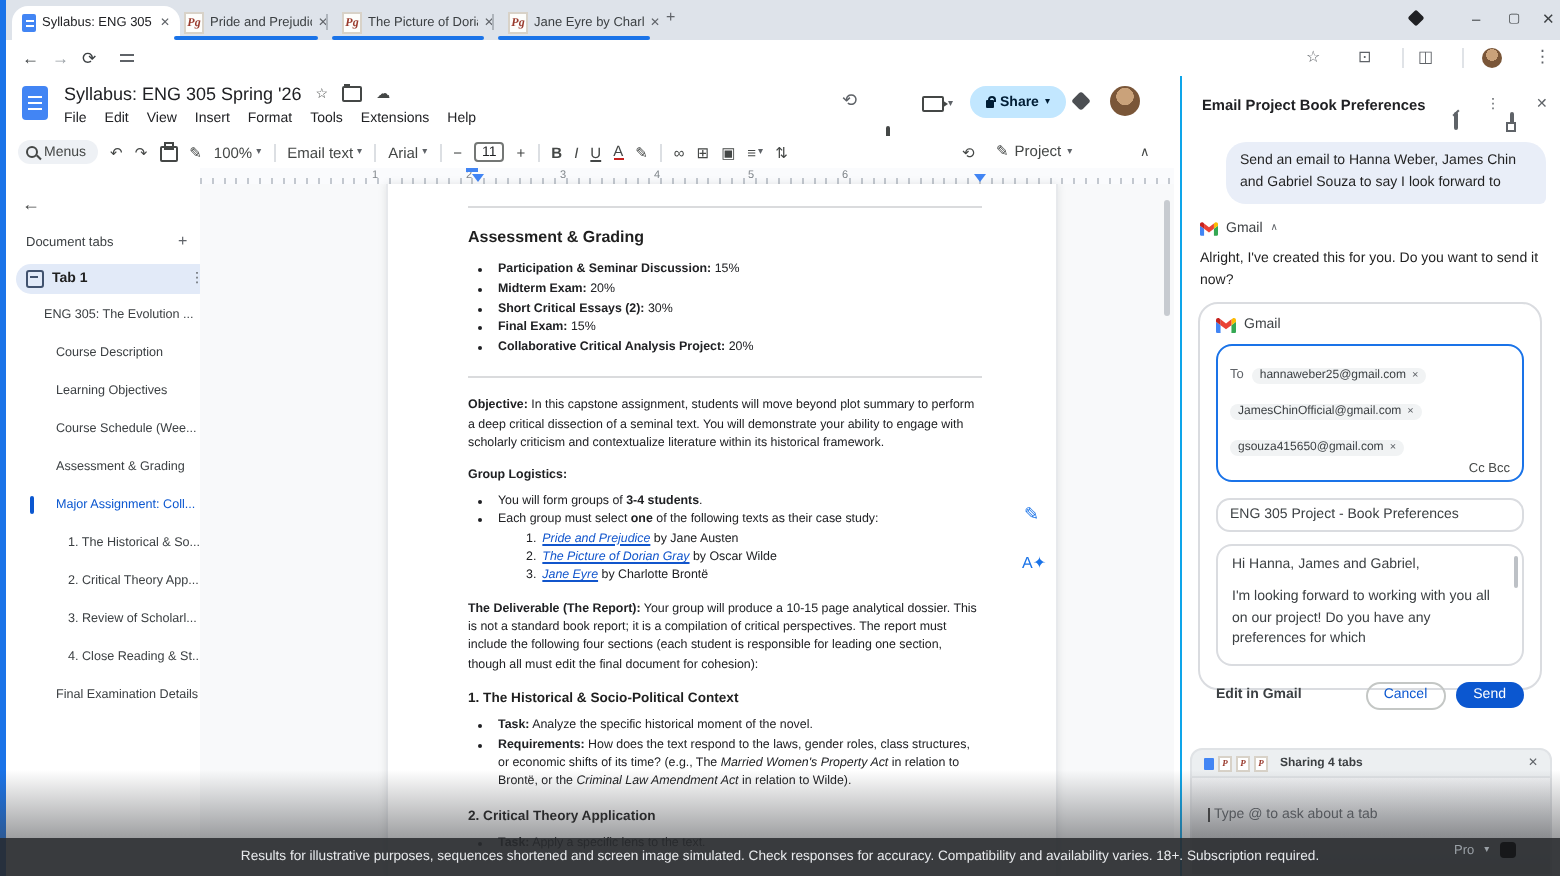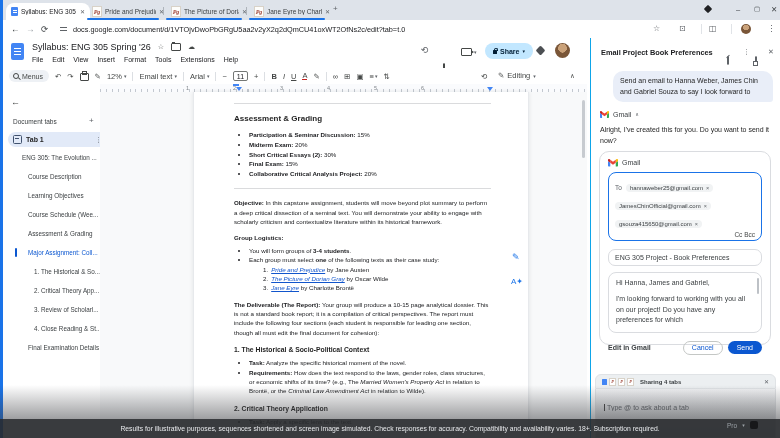--- a/index.html
+++ b/index.html
@@ -208,21 +208,20 @@
     <span class="abs winctl" style="left:733px;top:5px;">–</span>
     <span class="abs winctl" style="left:751px;top:5px;font-size:6.5px;">▢</span>
     <span class="abs winctl" style="left:768px;top:5px;">✕</span>
   </div>
 
   <div id="omnibox" class="abs">
     <span class="abs i" style="left:8px;top:4.5px;font-size:8.5px;color:#3c4043;">←</span>
     <span class="abs i" style="left:23px;top:4.5px;font-size:8.5px;color:#9aa0a6;">→</span>
     <span class="abs i" style="left:38px;top:4.5px;font-size:8.5px;color:#3c4043;">⟳</span>
     <span class="abs tune" style="left:57px;top:5.5px;"></span>
-    <span class="abs" id="url" style="left:70px;top:5px;">docs.google.com/document/d/1VTOjvDwoPbGRgU5aa2v2yX2q2dQmCU41oxWT2OfNs2c/edit?tab=t.0</span>
     <span class="abs i" style="left:650px;top:4.5px;font-size:8px;">☆</span>
     <span class="abs i" style="left:676px;top:4.5px;font-size:8px;">⊡</span>
     <span class="abs" style="left:698px;top:4px;width:1px;height:10px;background:#e0e3e7;"></span>
     <span class="abs i" style="left:706px;top:4.5px;font-size:8px;">◫</span>
     <span class="abs" style="left:728px;top:4px;width:1px;height:10px;background:#e0e3e7;"></span>
     <span class="abs avatar" style="left:738px;top:4px;width:10px;height:10px;"></span>
     <span class="abs i" style="left:764px;top:4px;font-size:8.5px;">⋮</span>
   </div>
 
   <div id="docshead" class="abs">
@@ -262,21 +261,21 @@
     <div class="row">
       <span id="menus-pill">
         <span class="lens"></span>
         <span>Menus</span>
       </span>
       <span class="tb">↶</span>
       <span class="tb">↷</span>
       <span class="printer"></span>
       <span class="tb">✎</span>
       <span class="tb flex" style="gap:2px;">
-        <span>12%</span>
+        <span>100%</span>
           <span class="dd">▾</span>
       </span>
       <span class="vsep"></span>
       <span class="tb flex" style="gap:2px;">
         <span>Email text</span>
           <span class="dd">▾</span>
       </span>
       <span class="vsep"></span>
       <span class="tb flex" style="gap:2px;">
         <span>Arial</span>
@@ -298,21 +297,21 @@
       <span class="tb">▣</span>
       <span class="tb flex" style="gap:1px;">
         <span>≡</span>
           <span class="dd">▾</span>
       </span>
       <span class="tb">⇅</span>
     </div>
     <span class="abs tb" style="left:478px;top:3.5px;">⟲</span>
     <div class="abs flex" style="left:495px;top:3px;gap:3px;">
       <span class="tb">✎</span>
-      <span class="tb">Editing</span>
+      <span class="tb">Project</span>
       <span class="dd">▾</span>
     </div>
     <span class="abs tb" style="left:567px;top:4px;font-size:6.5px;">∧</span>
   </div>
 
   <div id="ruler" class="abs">
     <div class="ticks"></div>
     <span class="rnum" style="left:86px;">1</span>
     <span class="rnum" style="left:133px;">2</span>
     <span class="rnum" style="left:180px;">3</span>

